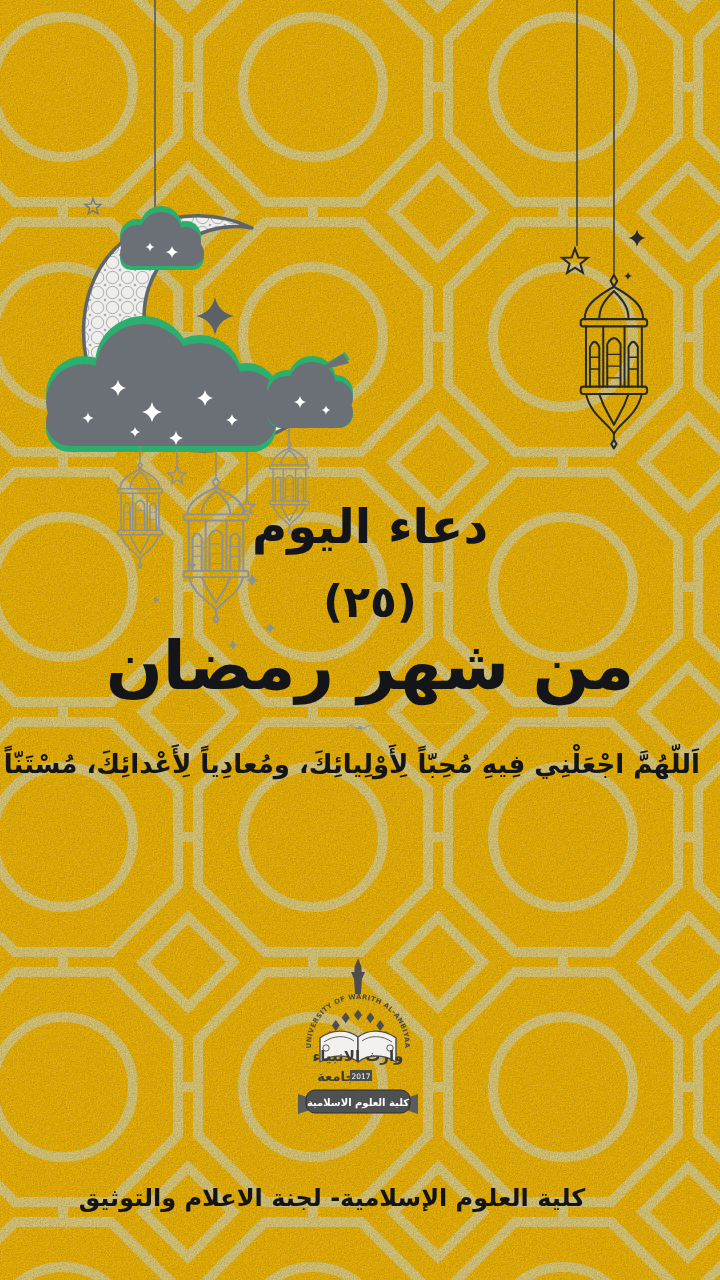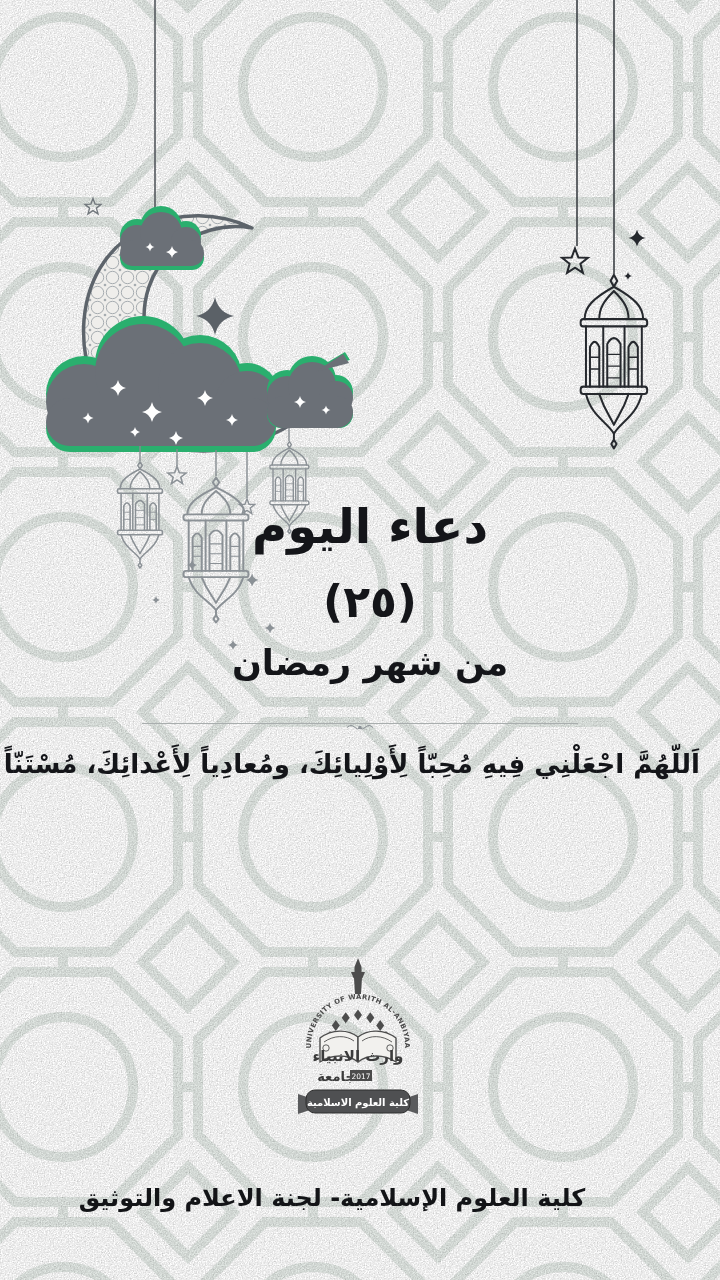--- a/index.html
+++ b/index.html
@@ -1,28 +1,28 @@
 <!DOCTYPE html>
 <html lang="ar"><head>
 <meta charset="utf-8">
 <style>
   html,body{margin:0;padding:0;background:#e6e6e4;}
   .poster{
     position:relative;width:720px;height:1280px;margin:0 auto;
-    background:#ffffff;overflow:hidden;
+    background:#eab308;overflow:hidden;
     font-family:"DejaVu Sans",sans-serif;
   }
   .layer{position:absolute;}
   .title-block{
     position:absolute;top:498px;left:20px;width:700px;
     text-align:center;direction:rtl;color:#141519;font-weight:bold;
   }
   .t1{font-size:48px;line-height:1.2;white-space:nowrap;}
   .t2{font-size:44px;line-height:1.1;margin-top:22px;letter-spacing:1px;text-align:center;}
-  .t3{font-size:35px;line-height:1.2;margin-top:16px;white-space:nowrap;}
+  .t3{font-size:67px;line-height:1.2;margin-top:0;white-space:nowrap;}
   .divider{
     position:absolute;top:723px;left:142px;width:436px;height:1px;
     background:#a9aeae;
   }
   .divider .orn{position:absolute;left:50%;top:-5px;transform:translateX(-50%);}
   .dua{
     position:absolute;top:736px;left:20px;width:680px;
     text-align:center;direction:rtl;font-weight:bold;
     font-size:26px;line-height:2.2;color:#141519;
   }

